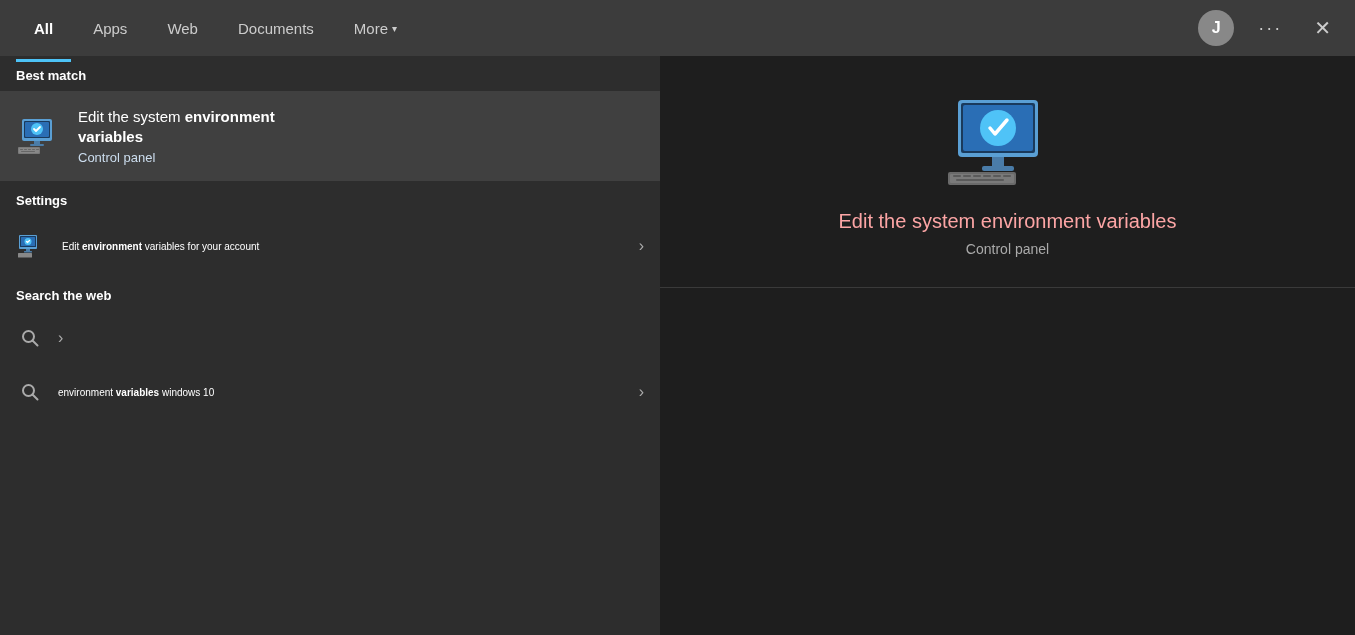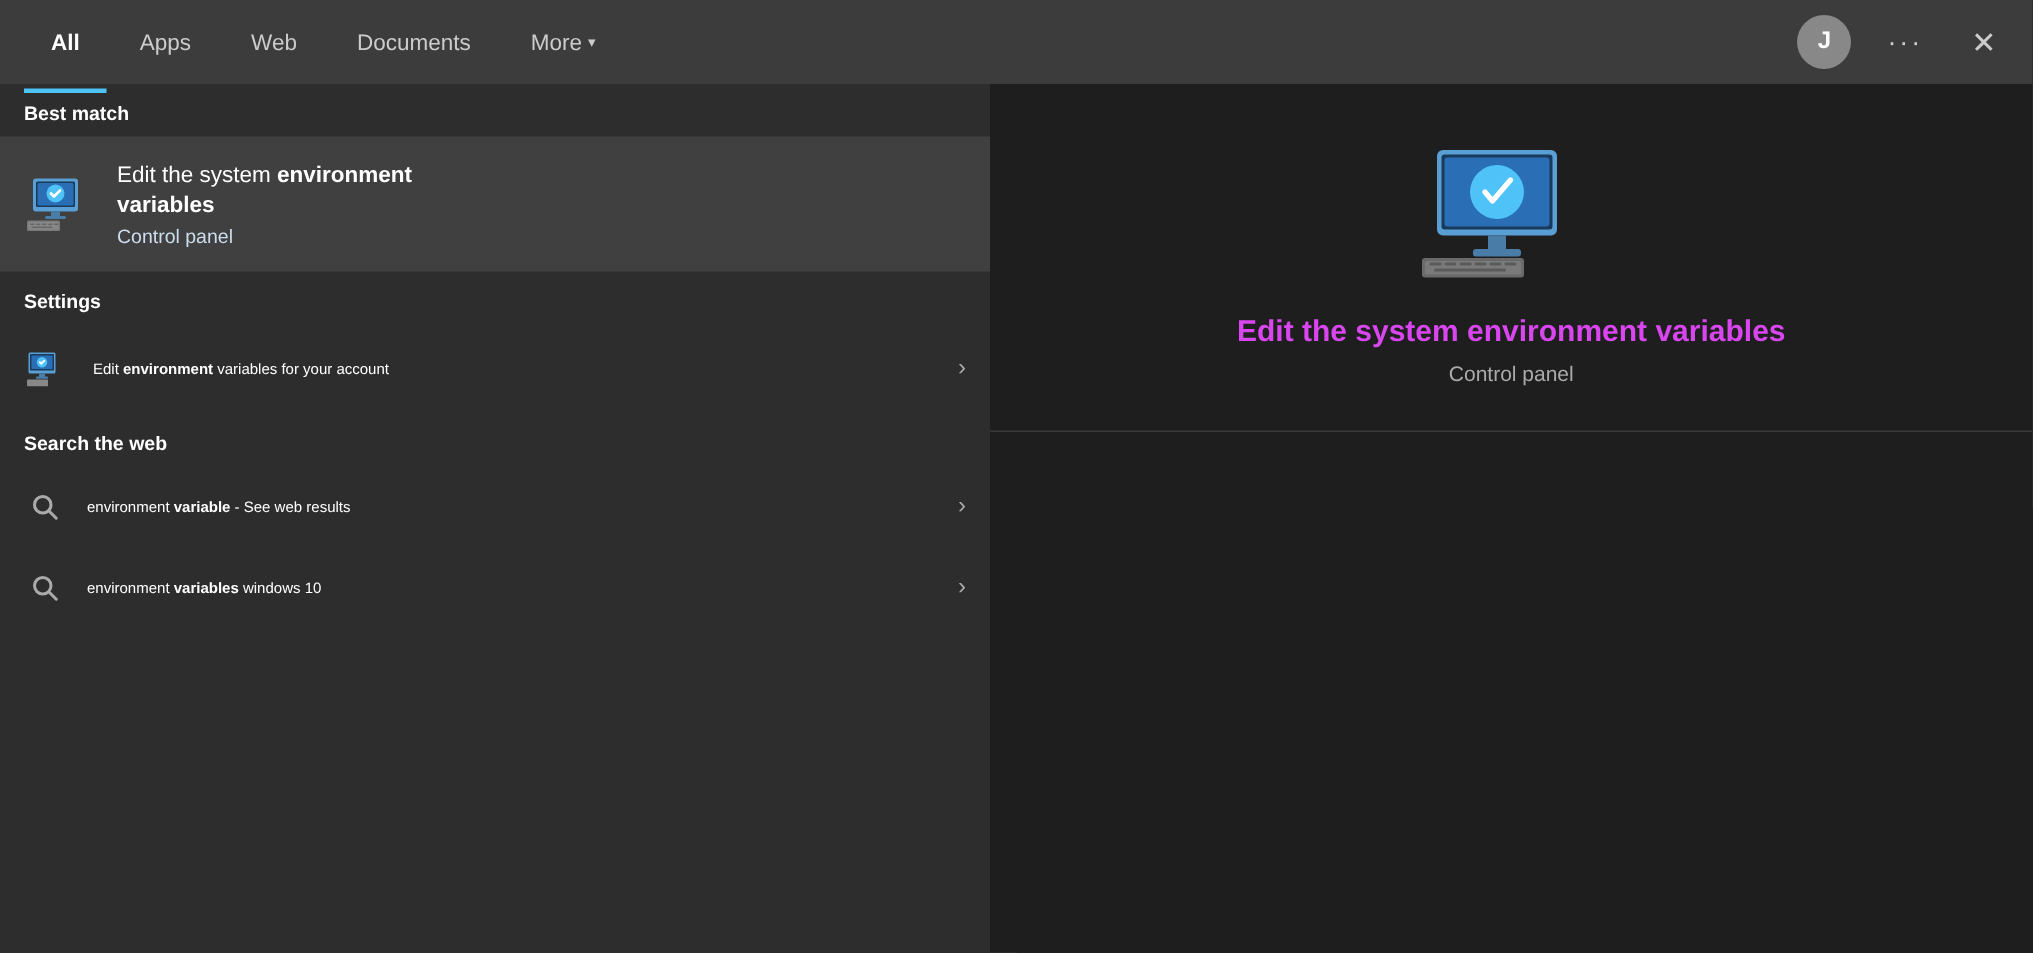--- a/index.html
+++ b/index.html
@@ -220,23 +220,23 @@
       flex: 0 0 auto;
     }
 
     .preview-computer-icon {
       width: 120px;
       height: 90px;
       margin-bottom: 24px;
     }
 
     .preview-title {
-      color: #d946ef;
+      color: #fca5a5;
       font-size: 20px;
-      font-weight: 700;
+      font-weight: 400;
       text-align: center;
       margin-bottom: 8px;
     }
     .preview-subtitle {
       color: #aaaaaa;
       font-size: 14px;
       text-align: center;
     }
 
     .preview-divider {
@@ -367,23 +367,20 @@
 
     <div class="section-label">Search the web</div>
 
     <div class="web-item">
       <div class="search-icon-wrap">
         <svg width="18" height="18" viewBox="0 0 18 18" xmlns="http://www.w3.org/2000/svg">
           <circle cx="7.5" cy="7.5" r="5.5" stroke="#aaaaaa" stroke-width="2" fill="none"></circle>
           <line x1="11.5" y1="11.5" x2="16.5" y2="16.5" stroke="#aaaaaa" stroke-width="2" stroke-linecap="round"></line>
         </svg>
       </div>
-      <div class="item-text">
-        environment <strong>variable</strong> - See web results
-      </div>
       <div class="item-arrow">›</div>
     </div>
 
     <div class="web-item">
       <div class="search-icon-wrap">
         <svg width="18" height="18" viewBox="0 0 18 18" xmlns="http://www.w3.org/2000/svg">
           <circle cx="7.5" cy="7.5" r="5.5" stroke="#aaaaaa" stroke-width="2" fill="none"></circle>
           <line x1="11.5" y1="11.5" x2="16.5" y2="16.5" stroke="#aaaaaa" stroke-width="2" stroke-linecap="round"></line>
         </svg>
       </div>

